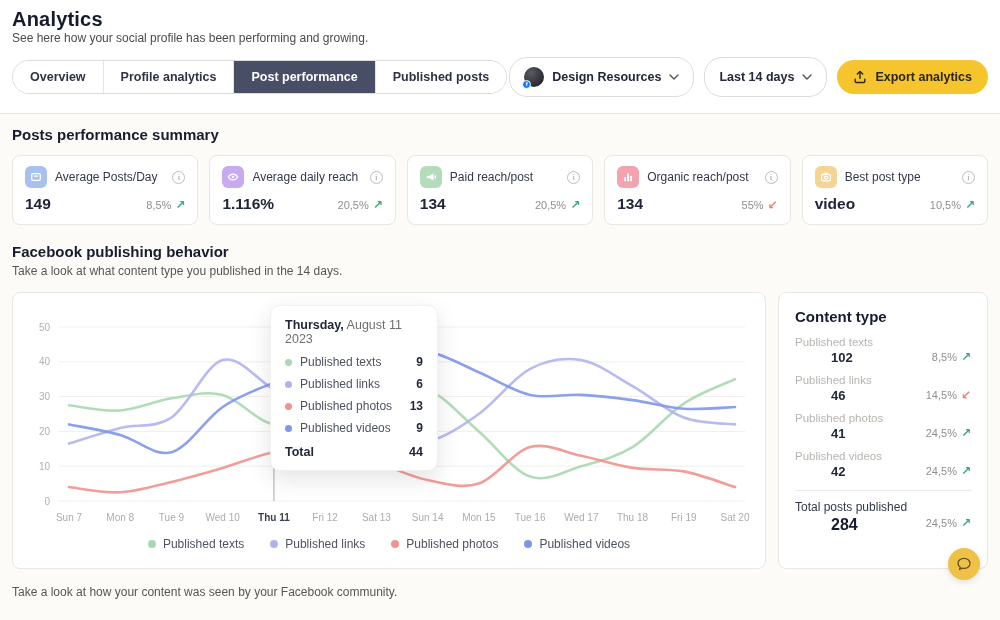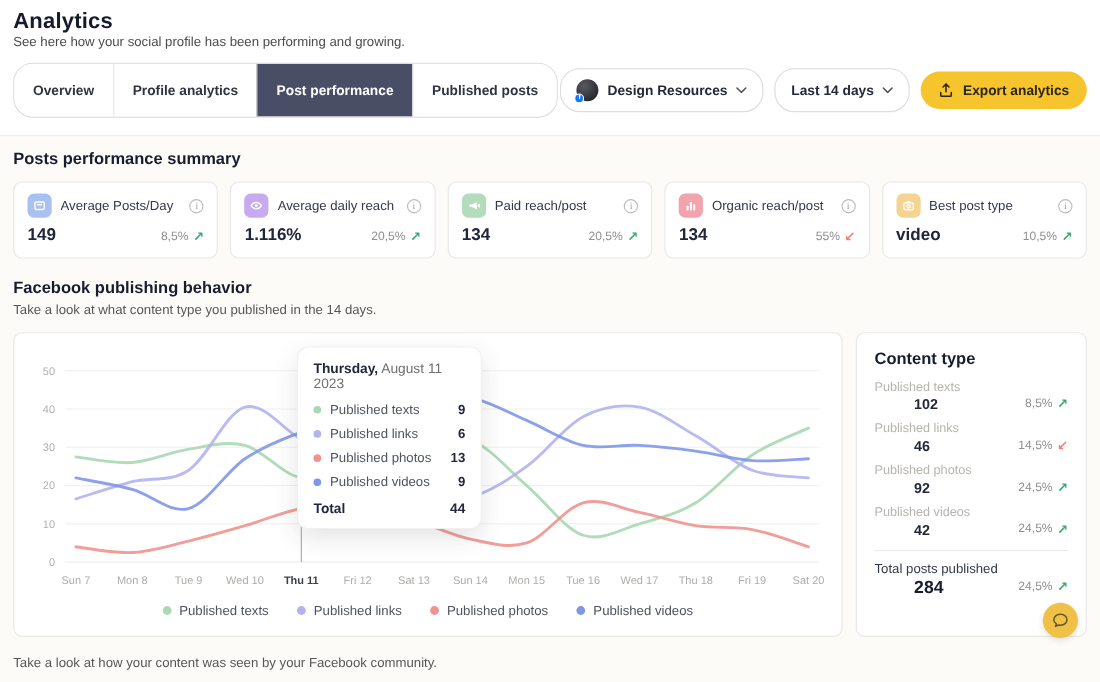--- a/index.html
+++ b/index.html
@@ -7,21 +7,21 @@
   body {
     font-family: "Liberation Sans", "DejaVu Sans", sans-serif;
     background:#ffffff; color:#1c2231; position:relative;
   }
   
   .header { padding:8px 12px 0; }
   .header h1 { font-size:20px; font-weight:700; color:#151b2c; letter-spacing:.2px; }
   .header .sub { font-size:12px; color:#4b4b4b; margin-top:0; }
 
   .toolbar { display:flex; justify-content:space-between; align-items:center; padding:12px 12px 16px; }
-  .tabgroup { display:inline-flex; border:1px solid #dddcda; border-radius:18px; overflow:hidden; background:#fff; height:50px; }
+  .tabgroup { display:inline-flex; border:1px solid #dddcda; border-radius:18px; overflow:hidden; background:#fff; height:34px; }
   .tab { display:flex; align-items:center; padding:0 17px; font-size:12.5px; font-weight:600; color:#2e3442; cursor:pointer; border-left:1px solid #e5e4e2; background:#fff; }
   .tab:first-child { border-left:none; }
   .tab.active { background:#474e66; color:#fff; }
 
   .controls { display:flex; gap:10px; align-items:center; }
   .pill { display:flex; align-items:center; gap:8px; height:40px; padding:0 14px; border:1px solid #dddcda; border-radius:18px; background:#fff; font-size:12.5px; font-weight:600; color:#23283a; cursor:pointer; }
   .avatar { width:20px; height:20px; border-radius:50%; background:radial-gradient(circle at 35% 30%, #5a5a64, #17171c); position:relative; flex:0 0 auto; }
   .avatar .badge { position:absolute; left:-2px; bottom:-2px; width:9px; height:9px; border-radius:50%; background:#1877f2; border:1px solid #fff; color:#fff; font-size:6px; line-height:7px; text-align:center; }
   .avatar .badge::after { content:"f"; }
   .export-btn { display:flex; align-items:center; gap:8px; height:34px; padding:0 16px; border:none; border-radius:18px; background:#f6c52e; font-size:12.5px; font-weight:700; color:#2b2514; cursor:pointer; font-family:inherit; }
@@ -337,21 +337,21 @@
           <span class="ct-val">46</span>
           <span class="delta">
               <span>14,5%</span>
               <span class="arrow down">↙</span>
             </span>
         </div>
       </div>
       <div class="ct-item">
         <div class="ct-label">Published photos</div>
         <div class="ct-line">
-          <span class="ct-val">92</span>
+          <span class="ct-val">41</span>
           <span class="delta">
               <span>24,5%</span>
               <span class="arrow up">↗</span>
             </span>
         </div>
       </div>
       <div class="ct-item">
         <div class="ct-label">Published videos</div>
         <div class="ct-line">
           <span class="ct-val">42</span>

